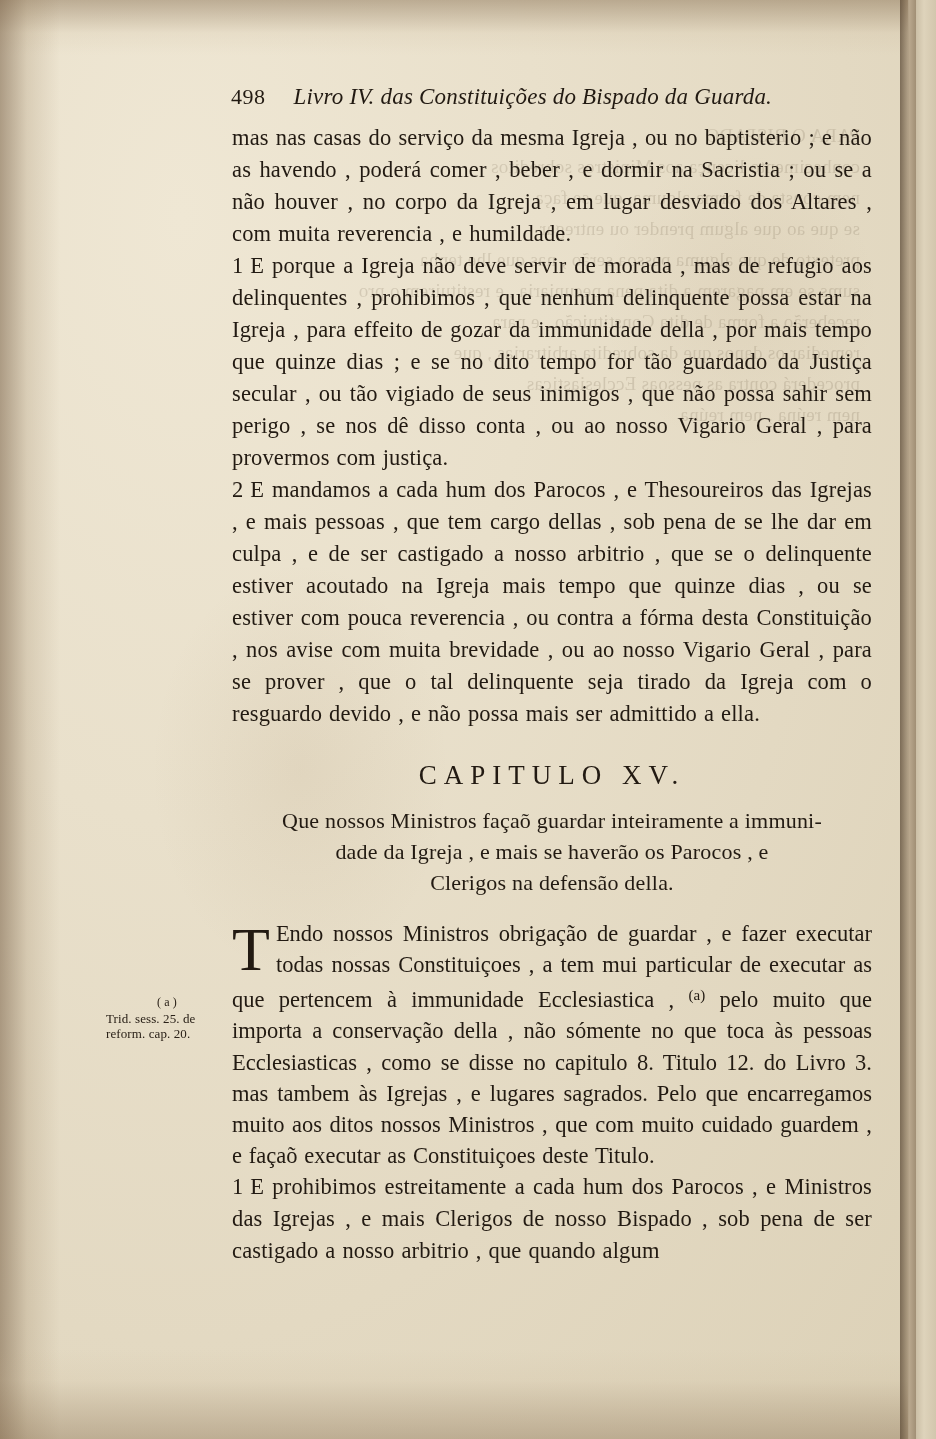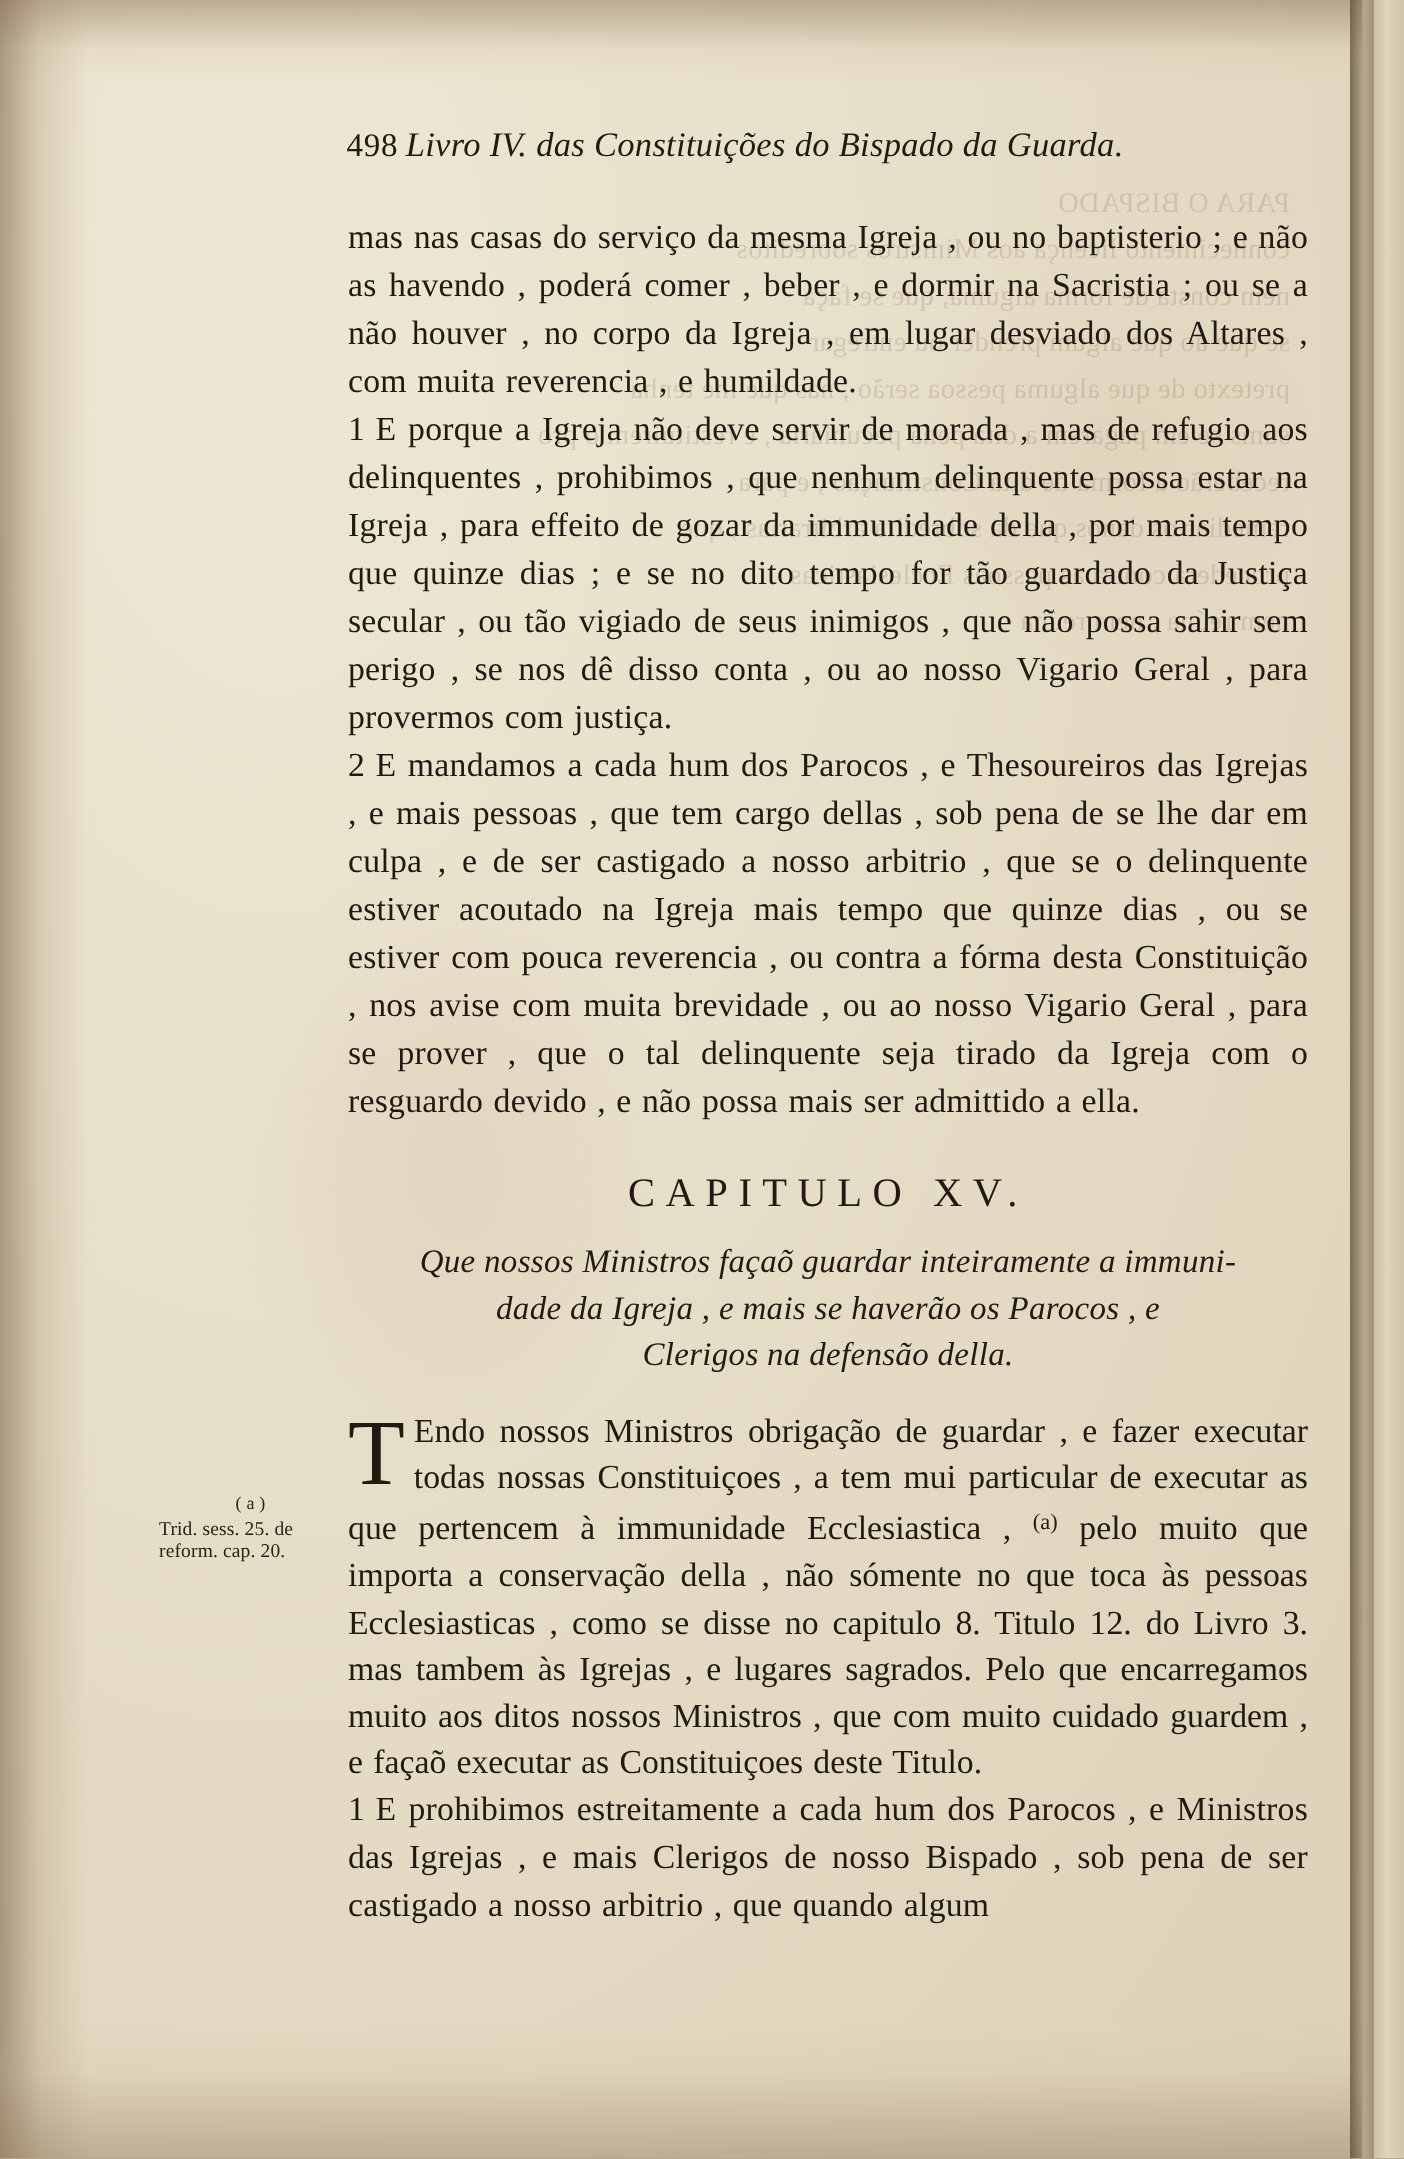--- a/index.html
+++ b/index.html
@@ -76,23 +76,23 @@
   .content {
     position: absolute;
     left: 232px;
     top: 84px;
     width: 640px;
     color: #221a12;
   }
   .header-line {
     display: flex;
     align-items: center;
-    gap: 5px;
+    gap: 28px;
     font-size: 23px;
-    margin-bottom: 32px;
+    margin-bottom: 12px;
     margin-left: -1px;
   }
   .folio {
     font-family: "Liberation Serif", serif;
     font-size: 22px;
     letter-spacing: 0.5px;
   }
   .running-title {
     font-style: italic;
     font-size: 23px;
@@ -109,21 +109,20 @@
   .num { letter-spacing: 1px; padding-right: 6px; }
   .chapter-head {
     text-align: center;
     font-size: 27px;
     letter-spacing: 7px;
     margin: 30px 0 14px 0;
     font-weight: normal;
   }
   .chapter-sub {
     text-align: center;
-    font-style: italic;
     font-size: 22px;
     line-height: 31px;
     margin: 0 0 20px 0;
     letter-spacing: 0.2px;
   }
   .chapter-sub .l2 { display: block; }
   .dropcap-para {
     position: relative;
     font-size: 22.5px;
     line-height: 31.2px;

